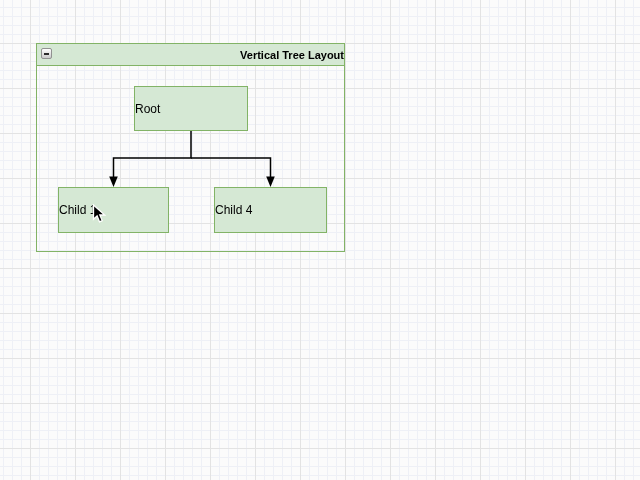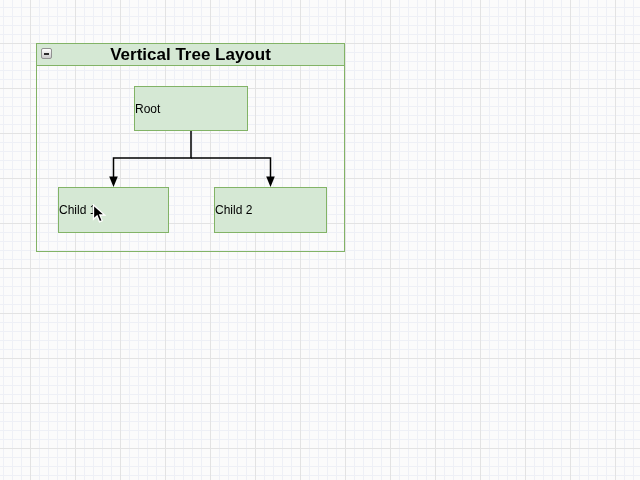--- a/index.html
+++ b/index.html
@@ -20,21 +20,21 @@
 
   .tree-container {
     position:absolute; left:36px; top:43px; width:309px; height:209px;
     border:1px solid var(--node-stroke, #82b366);
     background:transparent;
   }
   .title-bar {
     position:relative; height:22px; line-height:22px;
     background: var(--node-fill, #d5e8d4);
     border-bottom:1px solid var(--node-stroke, #82b366);
-    text-align:center; font-size:17px; font-weight:bold;
+    text-align:right; font-size:11px; font-weight:bold;
     color: var(--text-color, #000);
   }
   .collapse-btn {
     position:absolute; left:4px; top:4px; width:11px; height:11px;
     border:1px solid #919191; border-radius:2px;
     background:linear-gradient(#ffffff, #c9c9c9);
     cursor:pointer;
   }
   .collapse-btn .minus-bar {
     position:absolute; left:2px; top:4px; width:5px; height:2px;
@@ -84,20 +84,20 @@
     </g>
   </svg>
 
   <div class="node node-root">
     <span>Root</span>
   </div>
   <div class="node node-child1">
     <span>Child 1</span>
   </div>
   <div class="node node-child2">
-    <span>Child 2</span>
+    <span>Child 4</span>
   </div>
 
   <svg class="mouse-cursor" width="15" height="20" viewBox="0 0 15 20">
     <path d="M1.5,1 L1.5,15.2 L5.1,11.9 L7.5,17.8 L10.2,16.6 L7.8,11 L12.7,11 Z" fill="#000000" stroke="#ffffff" stroke-width="1.3"></path>
   </svg>
 
 </div>
 
 </body></html>

